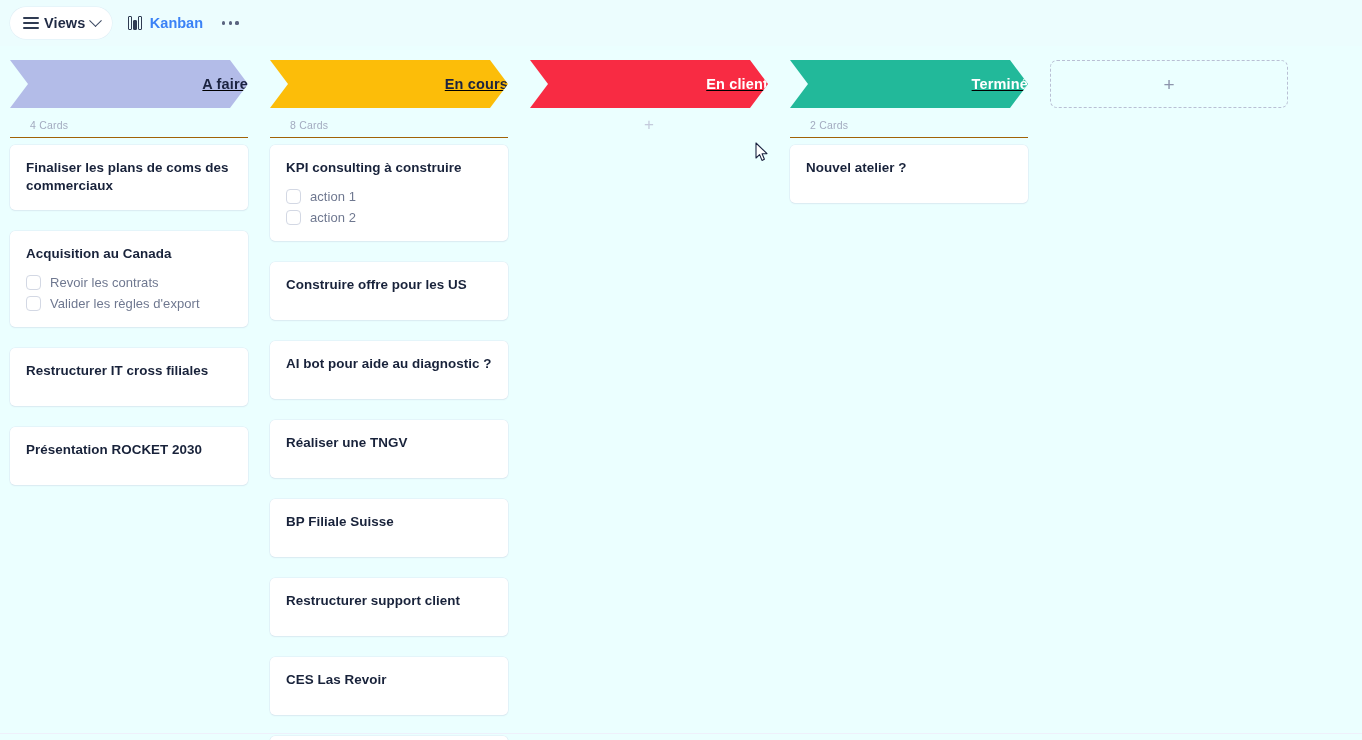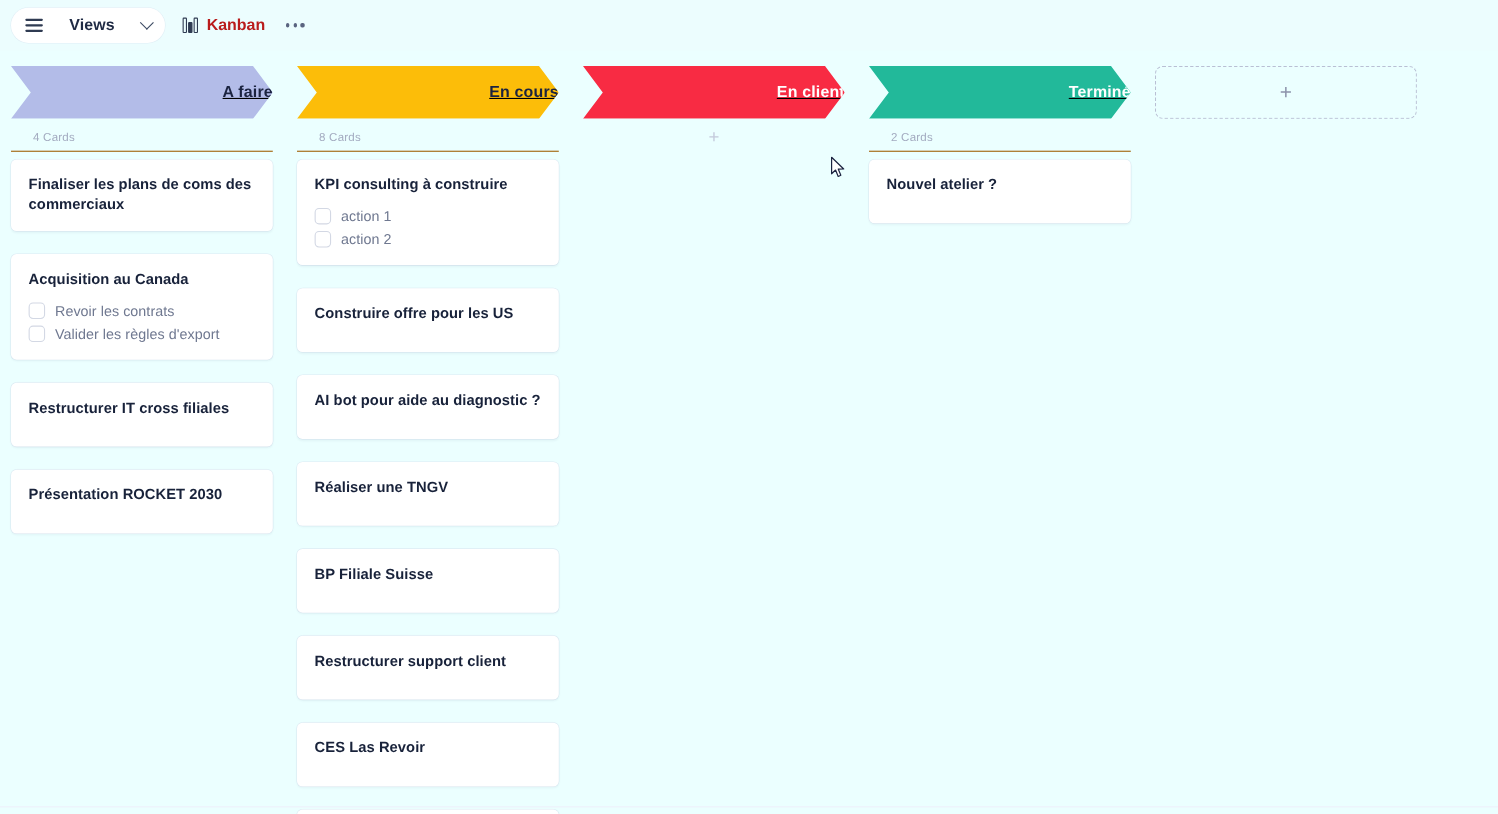--- a/index.html
+++ b/index.html
@@ -23,21 +23,21 @@
     display: flex;
     align-items: center;
     padding: 0 0 0 10px;
     gap: 14px;
     background: #ecfdfe;
   }
 
   .views-pill {
     display: flex;
     align-items: center;
-    gap: 24px;
+    gap: 5px;
     background: #ffffff;
     border-radius: 18px;
     height: 32px;
     padding: 0 12px 0 13px;
     cursor: pointer;
     box-shadow: 0 0 0 0.5px rgba(200,210,230,0.35);
   }
   .hamburger {
     width: 16px;
     height: 12px;
@@ -84,21 +84,21 @@
     border: 1.3px solid #2f3b52;
     border-radius: 1px;
   }
   .kanban-glyph i:nth-child(1) { height: 14px; }
   .kanban-glyph i:nth-child(2) { height: 10px; background: #2f3b52; }
   .kanban-glyph i:nth-child(3) { height: 14px; }
 
   .view-tab-label {
     font-size: 14.5px;
     font-weight: 600;
-    color: #b91c1c;
+    color: #3b82f6;
   }
 
   .dots-btn {
     display: flex;
     align-items: center;
     gap: 3.5px;
     cursor: pointer;
     padding: 4px 3px;
   }
   .dots-btn i {

